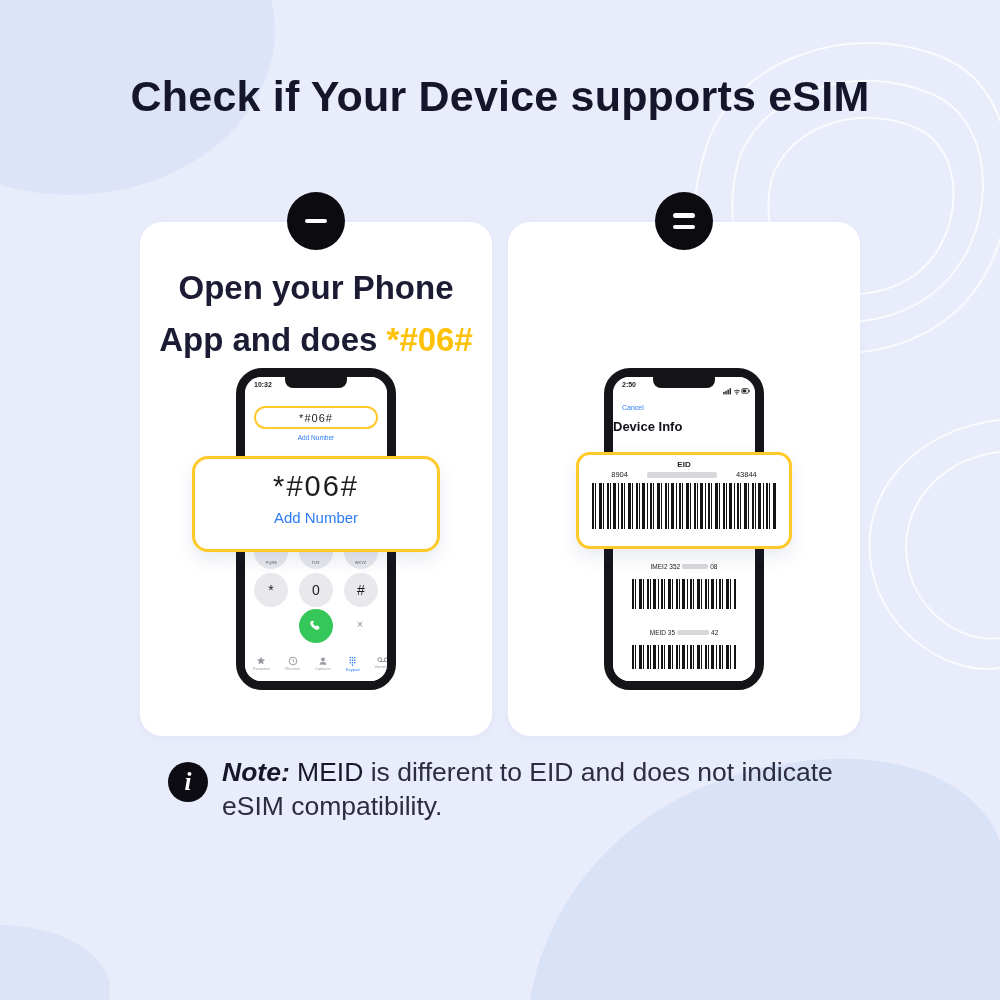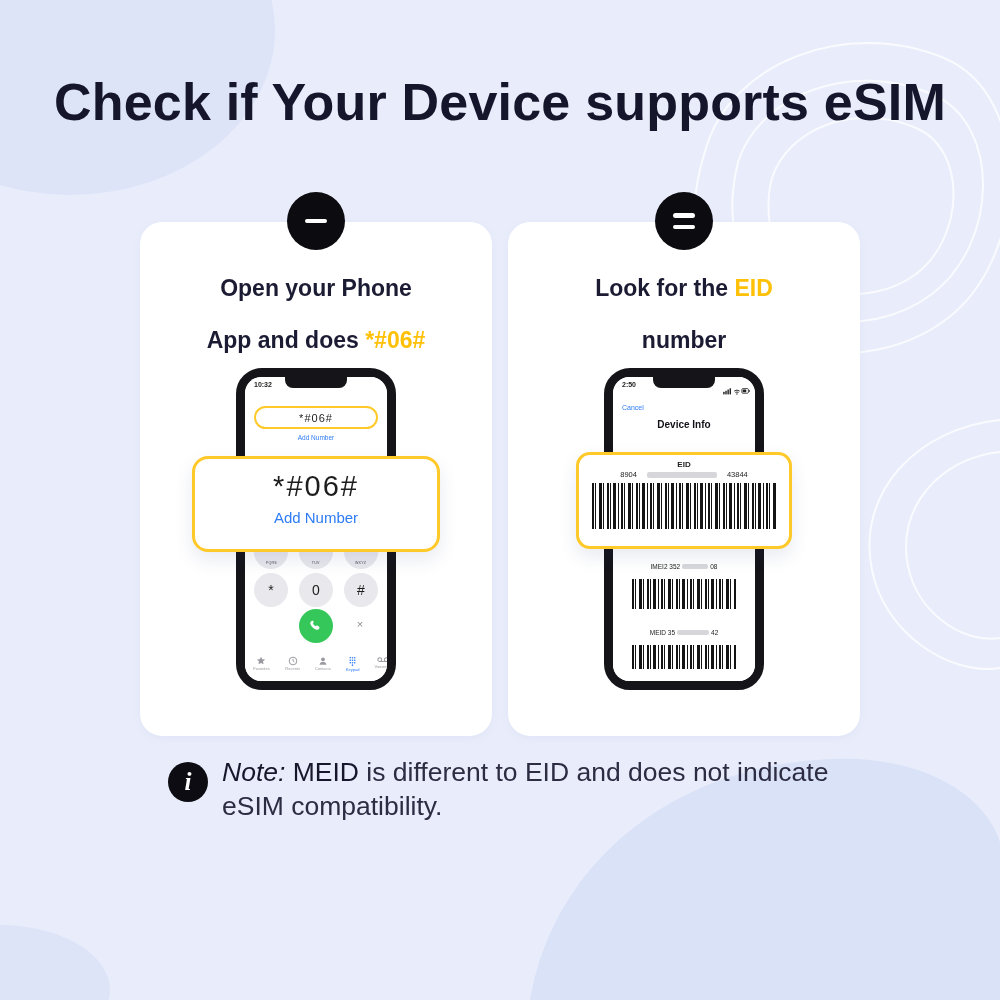--- a/index.html
+++ b/index.html
@@ -4,40 +4,40 @@
 <style>
   html,body { margin:0; padding:0; }
   .canvas {
     position:relative; width:1000px; height:1000px; overflow:hidden;
     background:#e9edfb; font-family:"Liberation Sans", sans-serif;
   }
   .decor { position:absolute; inset:0; z-index:0; }
 
   .title {
     position:absolute; left:0; right:0; top:72px; text-align:center;
-    font-size:52px; font-weight:800; color:#15152b; z-index:1; letter-spacing:.2px;
+    font-size:43px; font-weight:800; color:#15152b; z-index:1; letter-spacing:.2px;
   }
 
   .card {
     position:absolute; top:222px; width:352px; height:514px; background:#fff;
     border-radius:22px; z-index:1; box-shadow:0 2px 10px rgba(60,80,160,.06);
   }
   .card.left { left:140px; }
   .card.right { left:508px; }
 
   .badge {
     position:absolute; left:50%; top:-30px; transform:translateX(-50%);
     width:58px; height:58px; border-radius:50%; background:#0b0b10;
     display:flex; flex-direction:column; gap:7px; align-items:center; justify-content:center;
   }
   .badge .bar { width:22px; height:4.5px; border-radius:3px; background:#fff; }
 
   .heading {
     position:absolute; top:40px; left:0; right:0; text-align:center;
-    font-size:23px; font-weight:800; color:#1b1b33; line-height:52px;
+    font-size:33px; font-weight:800; color:#1b1b33; line-height:52px;
   }
   .hl { color:#ffc107; }
 
   .phone {
     position:absolute; width:160px; height:322px; background:#fff;
     border:9px solid #141419; border-radius:26px; box-sizing:border-box; z-index:2;
   }
   .phone.p1 { left:236px; top:368px; }
   .phone.p2 { left:604px; top:368px; }
   .screen { position:absolute; inset:0; overflow:hidden; border-radius:16px; background:#fff; }
@@ -73,33 +73,33 @@
   }
   .del { position:absolute; left:106px; top:241px; width:18px; text-align:center; font-size:11px; color:#8d8d94; }
 
   .tabbar { position:absolute; left:0; bottom:5px; width:100%; display:flex; }
   .tab { flex:1; display:flex; flex-direction:column; align-items:center; gap:1px; color:#9a9aa0; }
   .tab.active { color:#2e7cf6; }
   .tab svg { display:block; }
   .tab-label { font-size:8px; transform:scale(.5); transform-origin:center top; line-height:8px; white-space:nowrap; }
 
   .cancel { position:absolute; left:9px; top:27px; font-size:7px; color:#2e7cf6; }
-  .devtitle { position:absolute; top:42px; width:100%; text-align:center; font-size:10px; font-weight:700; color:#101018; }
+  .devtitle { position:absolute; top:42px; width:100%; font-size:13px; font-weight:700; color:#101018; }
 
   .callout {
     position:absolute; background:#fff; border:3px solid #ffc929; z-index:3;
     box-shadow:0 8px 18px rgba(40,60,120,.10); box-sizing:border-box;
   }
   .callout1 { left:192px; top:456px; width:248px; height:96px; border-radius:16px; text-align:center; }
   .callout1 .code { margin-top:11px; font-size:29px; letter-spacing:2px; color:#1d1d1d; }
   .callout1 .link { margin-top:6px; font-size:15px; color:#2e7cf6; }
 
   .callout2 { left:576px; top:452px; width:216px; height:97px; border-radius:14px; display:flex; flex-direction:column; align-items:center; }
   .callout2 .eid-label { margin-top:5px; font-size:8px; font-weight:600; color:#222; }
-  .callout2 .eid-num { margin-top:1px; display:flex; align-items:center; gap:10px; font-size:7.5px; color:#222; }
+  .callout2 .eid-num { margin-top:1px; display:flex; align-items:center; gap:19px; font-size:7.5px; color:#222; }
   .callout2 .barcode { margin-top:4px; width:184px; height:46px; }
 
   .blur { background:#d7d7db; border-radius:2px; display:inline-block; }
   .barcode {
     background:repeating-linear-gradient(90deg,
       #141414 0 2px, #fff 2px 3px, #141414 3px 4px, #fff 4px 6.5px,
       #141414 6.5px 9.5px, #fff 9.5px 11px, #141414 11px 12px, #fff 12px 14.5px);
   }
   .idline { position:absolute; width:100%; display:flex; align-items:center; justify-content:center; gap:2px; font-size:6.5px; color:#222; }
   .idline.imei { top:186px; }
@@ -109,21 +109,21 @@
   .bc-mid.b2 { top:268px; height:24px; }
 
   .note { position:absolute; left:168px; top:756px; display:flex; align-items:flex-start; z-index:1; }
   .note-icon {
     width:40px; height:40px; border-radius:50%; background:#0c0c12; color:#fff;
     display:flex; align-items:center; justify-content:center;
     font-family:"Liberation Serif", serif; font-style:italic; font-weight:700; font-size:25px;
     flex:0 0 auto; margin-top:6px;
   }
   .note-text { margin-left:14px; font-size:26.5px; line-height:33.5px; color:#2c2c42; max-width:620px; }
-  .note-label { font-style:italic; font-weight:400; color:#17172c; }
+  .note-label { font-style:italic; font-weight:700; color:#17172c; }
   .note-bold { font-weight:400; color:#17172c; }
 </style>
 </head>
 <body>
 
 <div class="canvas">
 
   <svg class="decor" width="1000" height="1000" viewBox="0 0 1000 1000">
     <ellipse cx="70" cy="30" rx="205" ry="165" fill="#dde4f8"></ellipse>
     <ellipse cx="0" cy="990" rx="110" ry="65" fill="#dde4f8"></ellipse>
@@ -147,25 +147,20 @@
       <span>Open your Phone</span><br>
       <span>App and does</span>
       <span class="hl">*#06#</span>
     </div>
   </div>
 
   <div class="card right">
     <div class="badge">
       <span class="bar"></span>
       <span class="bar"></span>
-    </div>
-    <div class="heading">
-      <span>Look for the</span>
-      <span class="hl">EID</span><br>
-      <span>number</span>
     </div>
   </div>
 
   <div class="phone p1">
     <div class="screen">
       <span class="ptime">10:32</span>
       <div class="notch"></div>
 
       <div class="dialfield">*#06#</div>
       <div class="addnum-small">Add Number</div>

